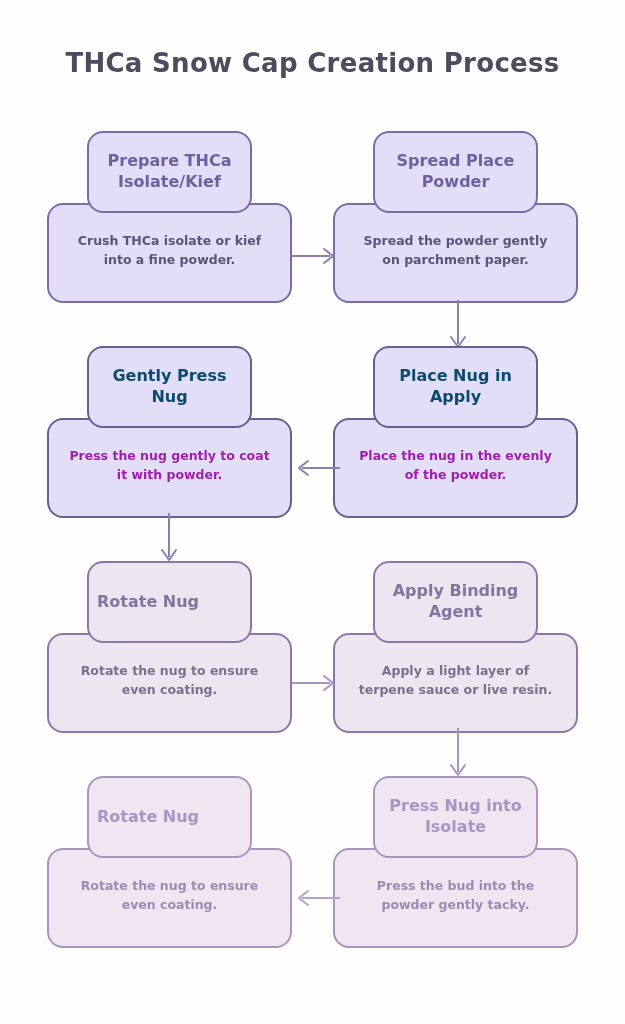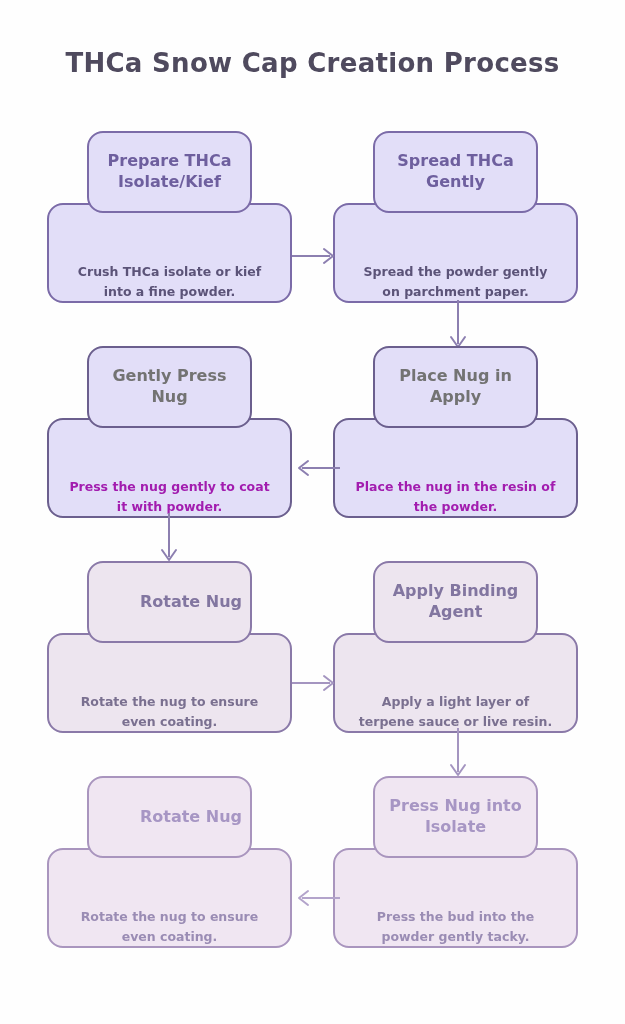--- a/index.html
+++ b/index.html
@@ -45,21 +45,21 @@
     position: absolute;
     left: 0;
     top: 72px;
     width: 245px;
     height: 100px;
     box-sizing: border-box;
     border: 2px solid #7B6BA8;
     border-radius: 16px;
     background: #E2DEF8;
     display: flex;
-    align-items: flex-end;
+    align-items: flex-start;
     justify-content: center;
   }
 
   .node-desc {
     padding: 0 18px;
     padding-top: 26px;
     text-align: center;
     font-size: 12.5px;
     font-weight: bold;
     line-height: 1.55;
@@ -72,38 +72,38 @@
     left: 40px;
     top: 0;
     width: 165px;
     height: 82px;
     box-sizing: border-box;
     border: 2px solid #7B6BA8;
     border-radius: 16px;
     background: #E2DEF8;
     display: flex;
     align-items: center;
-    justify-content: flex-end;
+    justify-content: flex-start;
     z-index: 3;
   }
 
   .node-title {
     text-align: center;
     font-size: 16px;
     font-weight: bold;
     line-height: 1.3;
     color: #6E5F9E;
     padding: 0 8px;
     font-family: "DejaVu Sans", sans-serif;
   }
 
   
   .tone-2 .node-body,
   .tone-2 .node-header { background: #E2DEF8; border-color: #6B5F8E; }
-  .tone-2 .node-title  { color: #737373; }
+  .tone-2 .node-title  { color: #0c4a6e; }
   .tone-2 .node-desc   { color: #a21caf; }
 
   .tone-3 .node-body,
   .tone-3 .node-header { background: #EDE5EF; border-color: #8A79A8; }
   .tone-3 .node-title  { color: #8276A0; }
   .tone-3 .node-desc   { color: #7A7090; }
 
   .tone-4 .node-body,
   .tone-4 .node-header { background: #F0E6F2; border-color: #A995BE; }
   .tone-4 .node-title  { color: #A796C4; }
@@ -179,36 +179,36 @@
     <div class="node-header">
       <div class="node-title">Prepare THCa Isolate/Kief</div>
     </div>
   </div>
 
   <div class="node tone-1" style="left:333px; top:131px;">
     <div class="node-body">
       <div class="node-desc">Spread the powder gently on parchment paper.</div>
     </div>
     <div class="node-header">
-      <div class="node-title">Spread THCa Gently</div>
+      <div class="node-title">Spread Place Powder</div>
     </div>
   </div>
 
   <div class="node tone-2" style="left:47px; top:346px;">
     <div class="node-body">
       <div class="node-desc">Press the nug gently to coat it with powder.</div>
     </div>
     <div class="node-header">
       <div class="node-title">Gently Press Nug</div>
     </div>
   </div>
 
   <div class="node tone-2" style="left:333px; top:346px;">
     <div class="node-body">
-      <div class="node-desc">Place the nug in the resin of the powder.</div>
+      <div class="node-desc">Place the nug in the evenly of the powder.</div>
     </div>
     <div class="node-header">
       <div class="node-title">Place Nug in Apply</div>
     </div>
   </div>
 
   <div class="node tone-3" style="left:47px; top:561px;">
     <div class="node-body">
       <div class="node-desc">Rotate the nug to ensure even coating.</div>
     </div>

